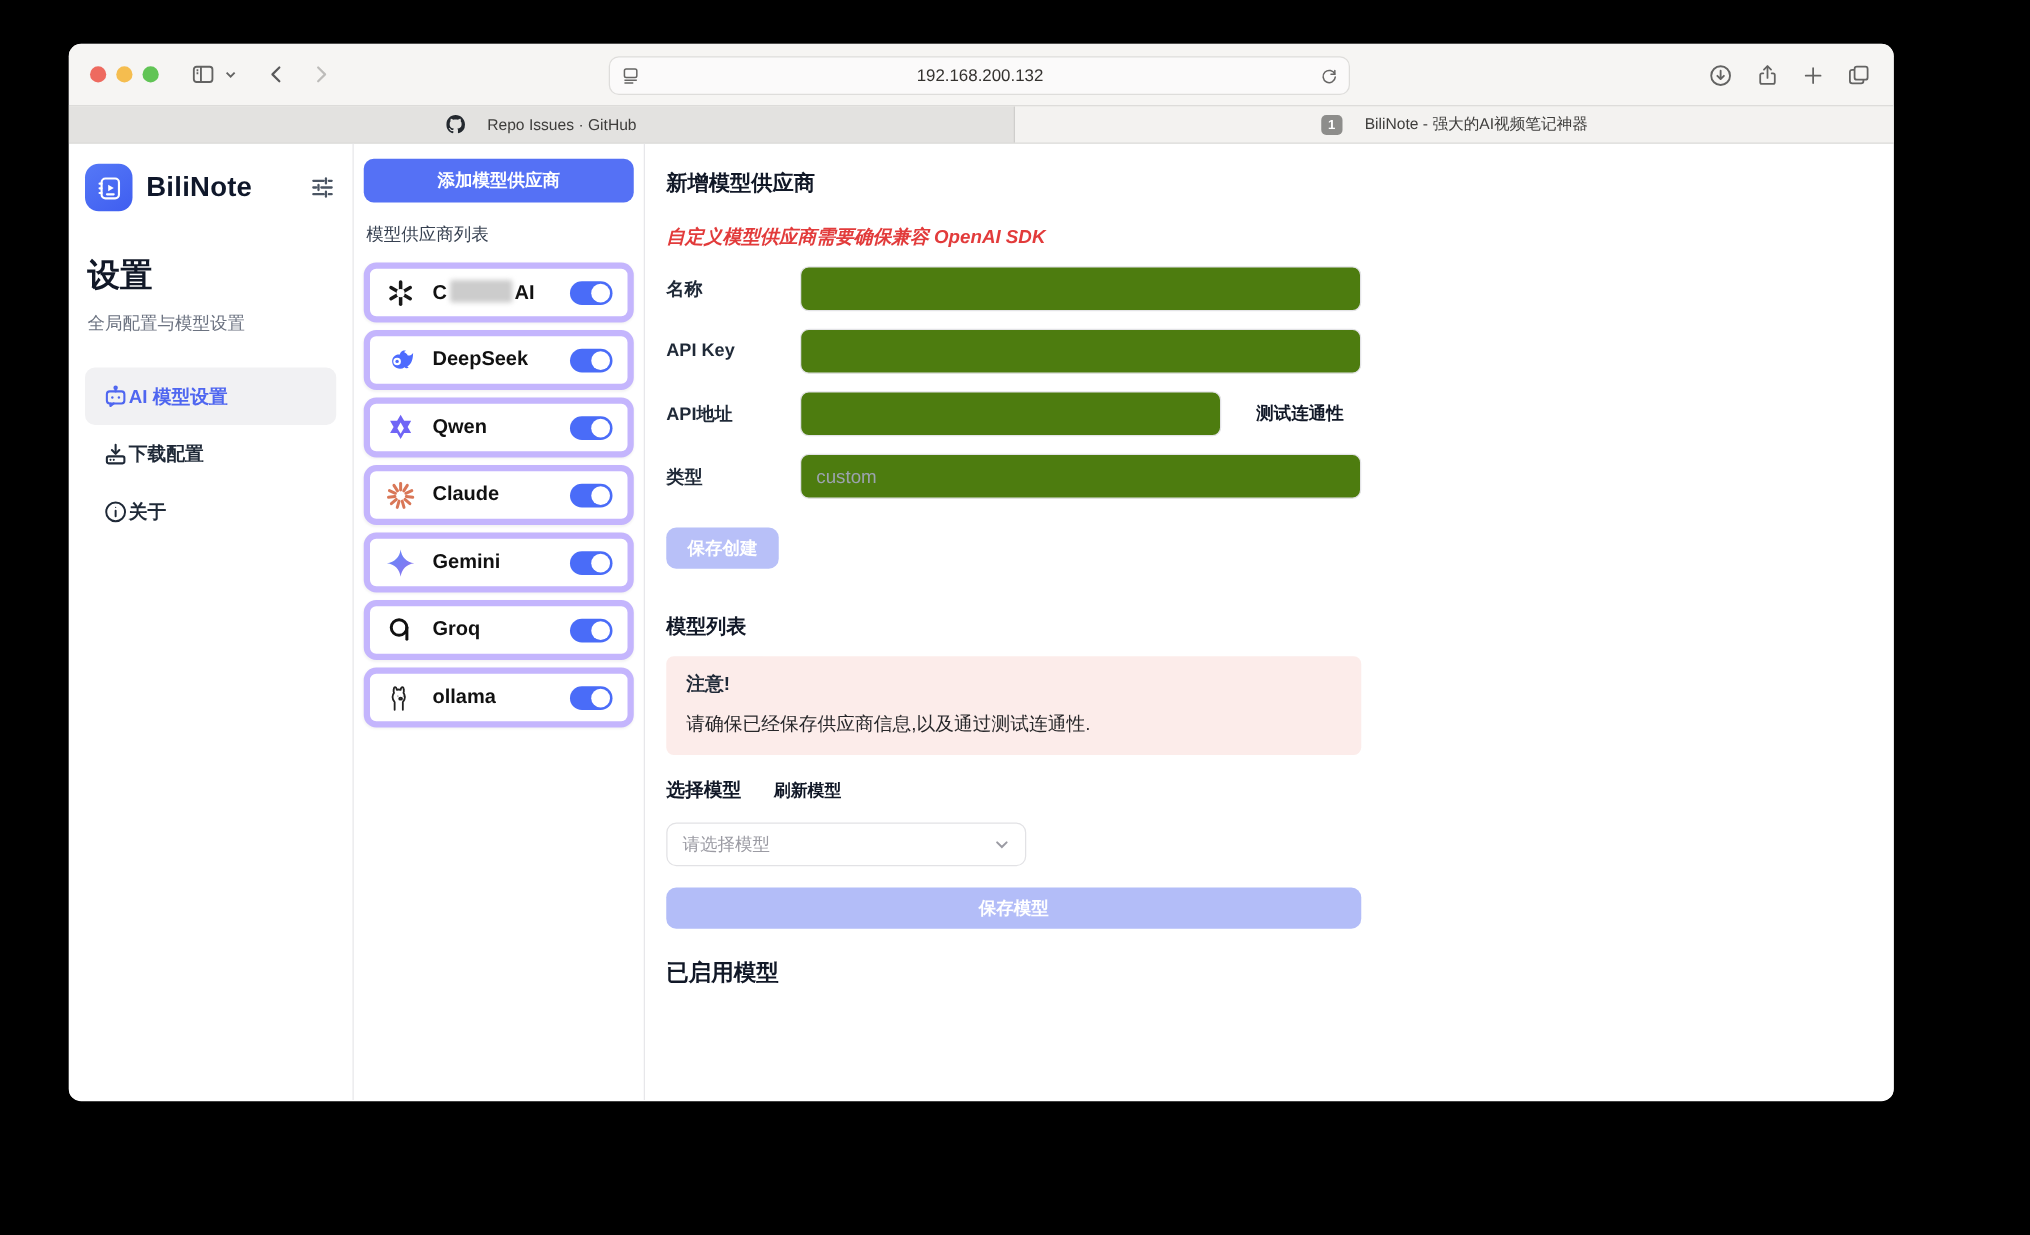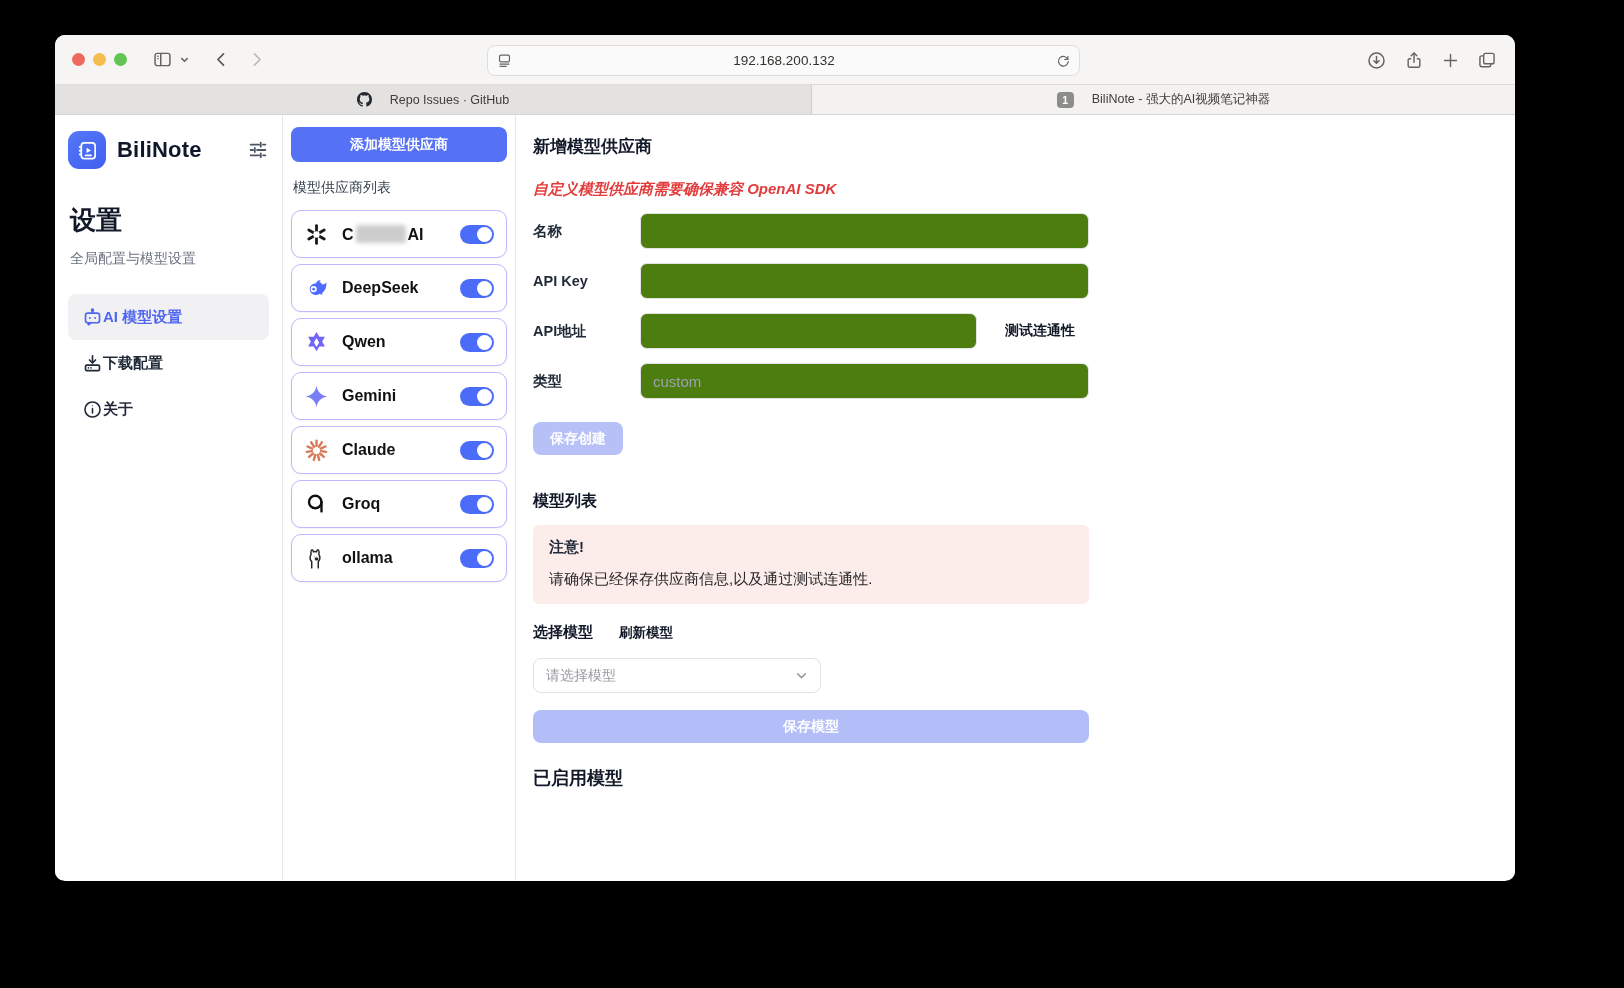--- a/index.html
+++ b/index.html
@@ -42,21 +42,21 @@
   .logo-row .spacer{ flex:1; }
   .page-title{ font-size:26px; font-weight:700; color:#111827; margin-top:34px; margin-left:2px; }
   .page-sub{ font-size:14px; color:#6b7280; margin-top:12px; margin-left:2px; }
   .menu{ margin-top:26px; }
   .menu-item{ height:46px; display:flex; align-items:center; padding:0 14px; border-radius:8px; font-size:15px; font-weight:600; color:#1f2937; }
   .menu-item.active{ background:#f1f1f3; color:#4f66f0; }
 
   
   .add-provider{ width:100%; height:35px; border:none; border-radius:8px; background:#5571f5; color:#fff; font-size:14px; font-weight:700; font-family:inherit; }
   .plist-title{ font-size:14px; color:#374151; margin:17px 0 13px 2px; }
-  .pcard{ height:48px; background:#fff; border:1px solid #c4b5fd; border-radius:10px; box-shadow:0 1px 2px rgba(0,0,0,.05); display:flex; align-items:center; padding:0 12px; margin-bottom:6px; }
+  .pcard{ height:48px; background:#fff; border:5px solid #c4b5fd; border-radius:10px; box-shadow:0 1px 2px rgba(0,0,0,.05); display:flex; align-items:center; padding:0 12px; margin-bottom:6px; }
   .picon{ width:25px; height:25px; display:flex; align-items:center; justify-content:center; }
   .pname{ font-size:16px; font-weight:700; color:#111; margin-left:13px; flex:1; white-space:nowrap; }
   .redacted{ display:inline-block; width:50px; height:18px; background:#cccccc; filter:blur(2px); border-radius:2px; vertical-align:-3px; margin:0 2px; }
   .toggle{ width:34px; height:19px; border-radius:10px; background:#4a6cf8; position:relative; flex:none; }
   .toggle::after{ content:""; position:absolute; right:2px; top:2px; width:15px; height:15px; border-radius:50%; background:#fff; }
 
   
   .panel-inner{ width:556px; }
   .form-title{ font-size:17px; font-weight:700; color:#111827; margin-top:8px; }
   .warning{ font-size:15px; font-style:italic; font-weight:600; color:#e23b3b; margin-top:22px; }
@@ -270,35 +270,20 @@
               <svg width="25" height="25" viewBox="0 0 24 24">
                 <path fill="#6458f5" opacity="0.92" d="M12 1.8l2.7 4.6h5.4l-2.7 4.7 2.7 4.7h-5.4L12 20.4l-2.7-4.6H3.9l2.7-4.7-2.7-4.7h5.4z"></path>
                 <path fill="#fff" d="M12 7.6l2.5 4.4-2.5 4.4-2.5-4.4z"></path>
               </svg>
             </span>
             <span class="pname">Qwen</span>
             <span class="toggle on"></span>
           </div>
           <div class="pcard">
             <span class="picon">
-              <svg width="25" height="25" viewBox="0 0 24 24">
-                <defs>
-                  <linearGradient id="gemg" x1="0" y1="0" x2="1" y2="1">
-                    <stop offset="0" stop-color="#5f8afa"></stop>
-                    <stop offset="1" stop-color="#9373ee"></stop>
-                  </linearGradient>
-                </defs>
-                <path fill="url(#gemg)" d="M12 1.5c.7 5.9 4.6 9.8 10.5 10.5-5.9.7-9.8 4.6-10.5 10.5-.7-5.9-4.6-9.8-10.5-10.5C7.4 11.3 11.3 7.4 12 1.5z"></path>
-              </svg>
-            </span>
-            <span class="pname">Gemini</span>
-            <span class="toggle on"></span>
-          </div>
-          <div class="pcard">
-            <span class="picon">
               <svg width="25" height="25" viewBox="0 0 24 24" stroke="#d97757" stroke-width="2.3" stroke-linecap="round">
                 <g>
                   <line x1="12" y1="2.6" x2="12" y2="7.6"></line>
                   <line x1="12" y1="2.6" x2="12" y2="7.6" transform="rotate(33 12 12)"></line>
                   <line x1="12" y1="2.6" x2="12" y2="7.6" transform="rotate(66 12 12)"></line>
                   <line x1="12" y1="2.6" x2="12" y2="7.6" transform="rotate(98 12 12)"></line>
                   <line x1="12" y1="2.6" x2="12" y2="7.6" transform="rotate(131 12 12)"></line>
                   <line x1="12" y1="2.6" x2="12" y2="7.6" transform="rotate(164 12 12)"></line>
                   <line x1="12" y1="2.6" x2="12" y2="7.6" transform="rotate(196 12 12)"></line>
                   <line x1="12" y1="2.6" x2="12" y2="7.6" transform="rotate(229 12 12)"></line>
@@ -306,20 +291,35 @@
                   <line x1="12" y1="2.6" x2="12" y2="7.6" transform="rotate(294 12 12)"></line>
                   <line x1="12" y1="2.6" x2="12" y2="7.6" transform="rotate(327 12 12)"></line>
                 </g>
               </svg>
             </span>
             <span class="pname">Claude</span>
             <span class="toggle on"></span>
           </div>
           <div class="pcard">
             <span class="picon">
+              <svg width="25" height="25" viewBox="0 0 24 24">
+                <defs>
+                  <linearGradient id="gemg" x1="0" y1="0" x2="1" y2="1">
+                    <stop offset="0" stop-color="#5f8afa"></stop>
+                    <stop offset="1" stop-color="#9373ee"></stop>
+                  </linearGradient>
+                </defs>
+                <path fill="url(#gemg)" d="M12 1.5c.7 5.9 4.6 9.8 10.5 10.5-5.9.7-9.8 4.6-10.5 10.5-.7-5.9-4.6-9.8-10.5-10.5C7.4 11.3 11.3 7.4 12 1.5z"></path>
+              </svg>
+            </span>
+            <span class="pname">Gemini</span>
+            <span class="toggle on"></span>
+          </div>
+          <div class="pcard">
+            <span class="picon">
               <svg width="25" height="25" viewBox="0 0 24 24" fill="none" stroke="#111" stroke-width="2.3" stroke-linecap="round">
                 <circle cx="10.8" cy="9.6" r="6"></circle>
                 <path d="M16.8 9.6v9"></path>
               </svg>
             </span>
             <span class="pname">Groq</span>
             <span class="toggle on"></span>
           </div>
           <div class="pcard">
             <span class="picon">

